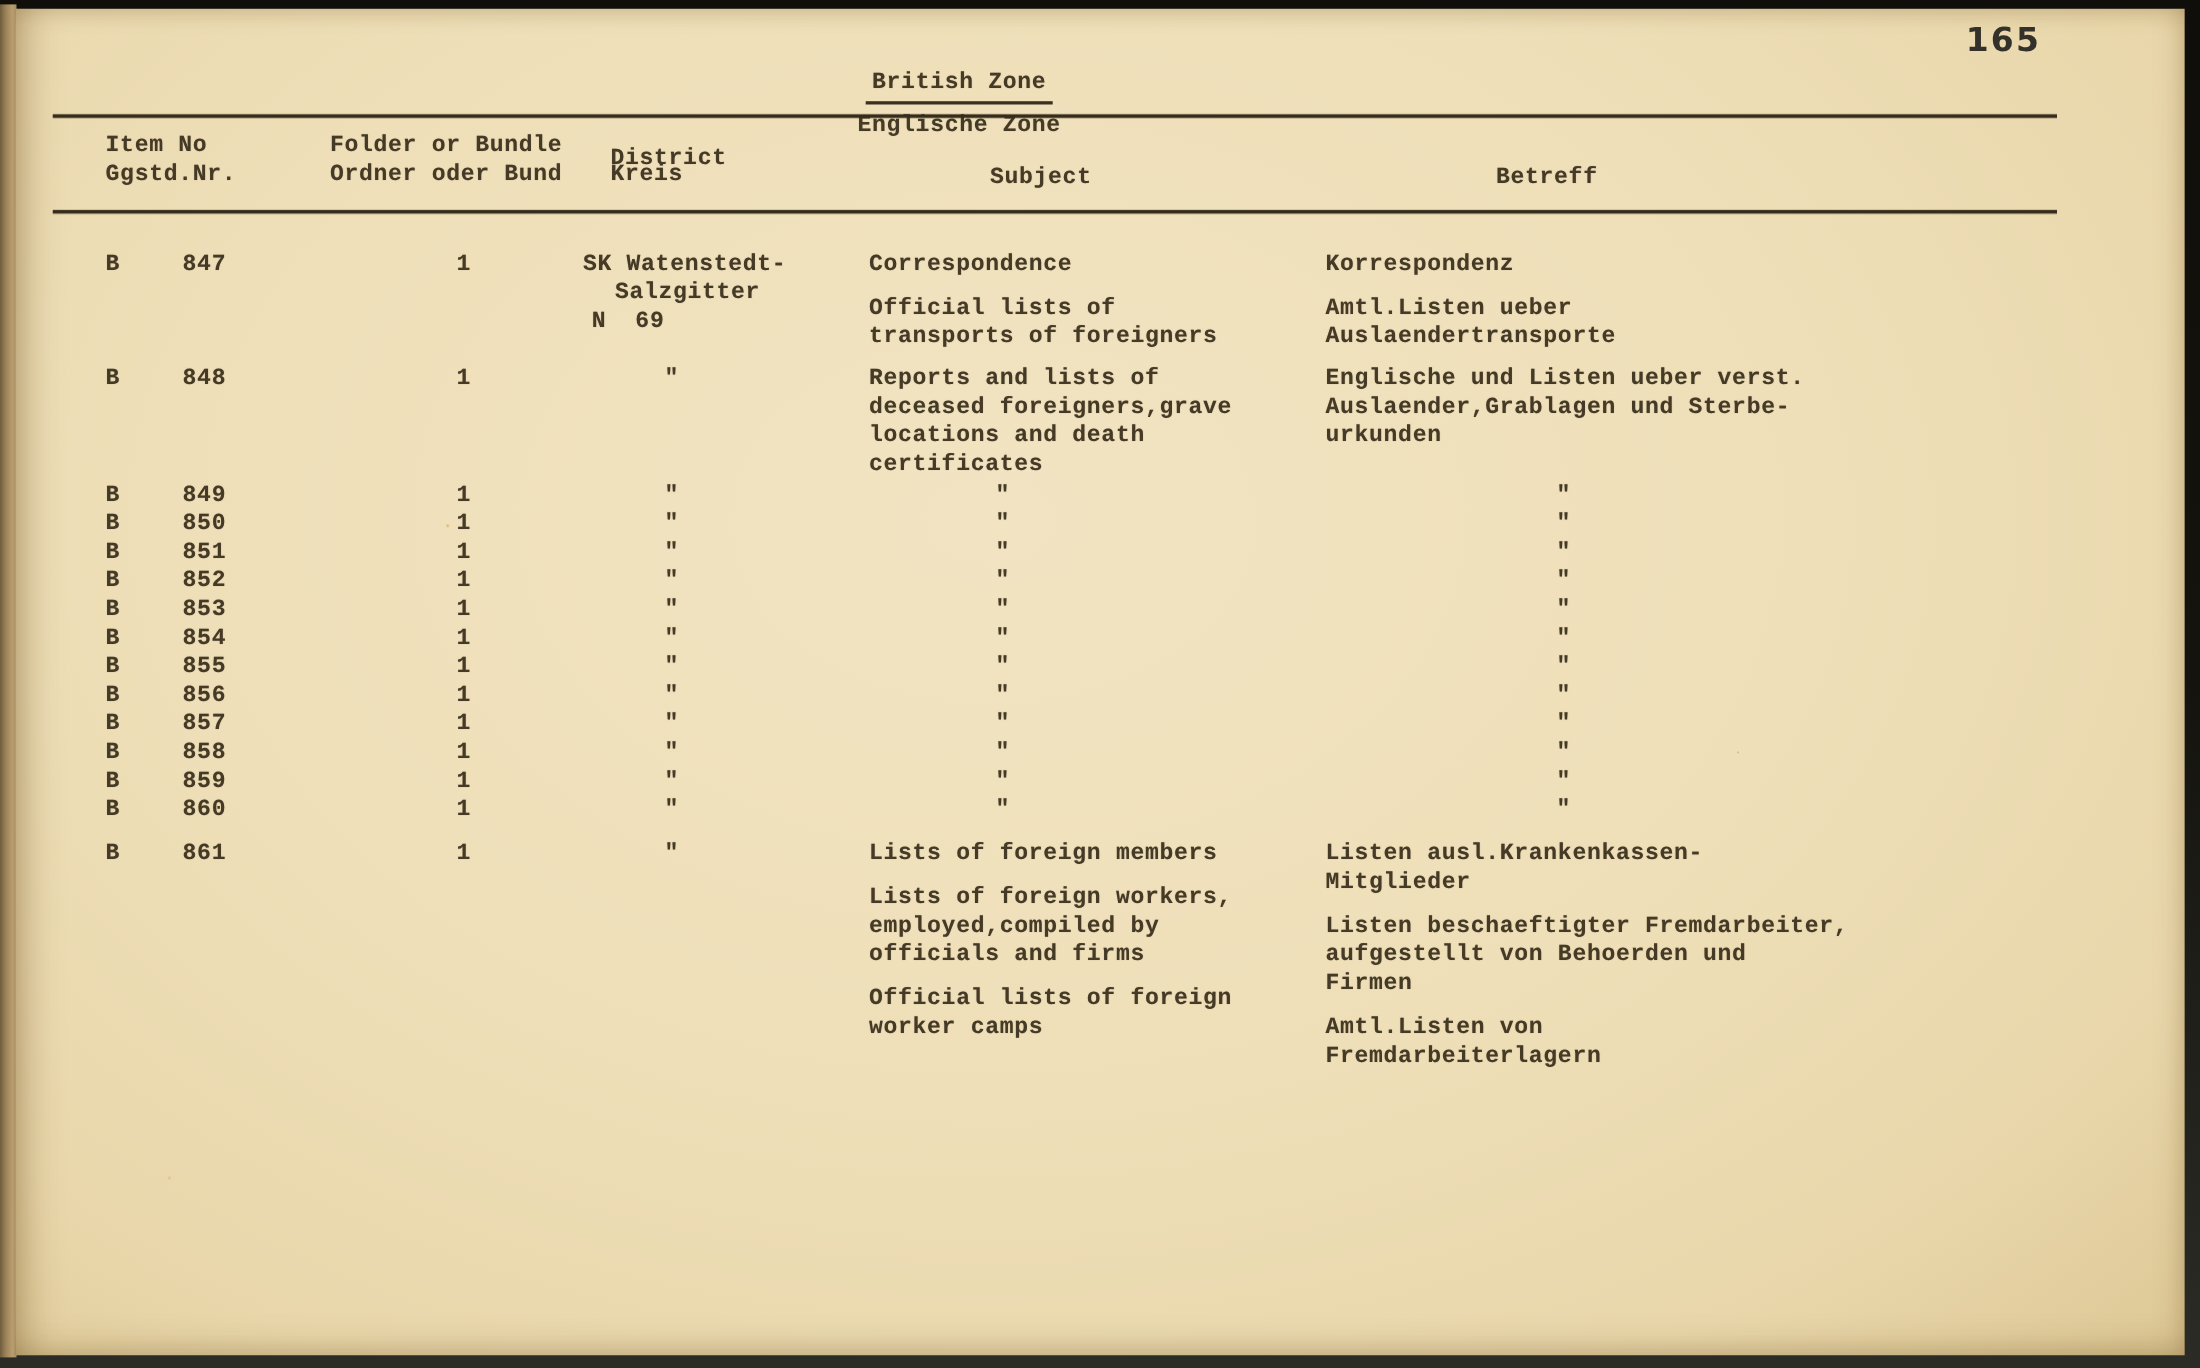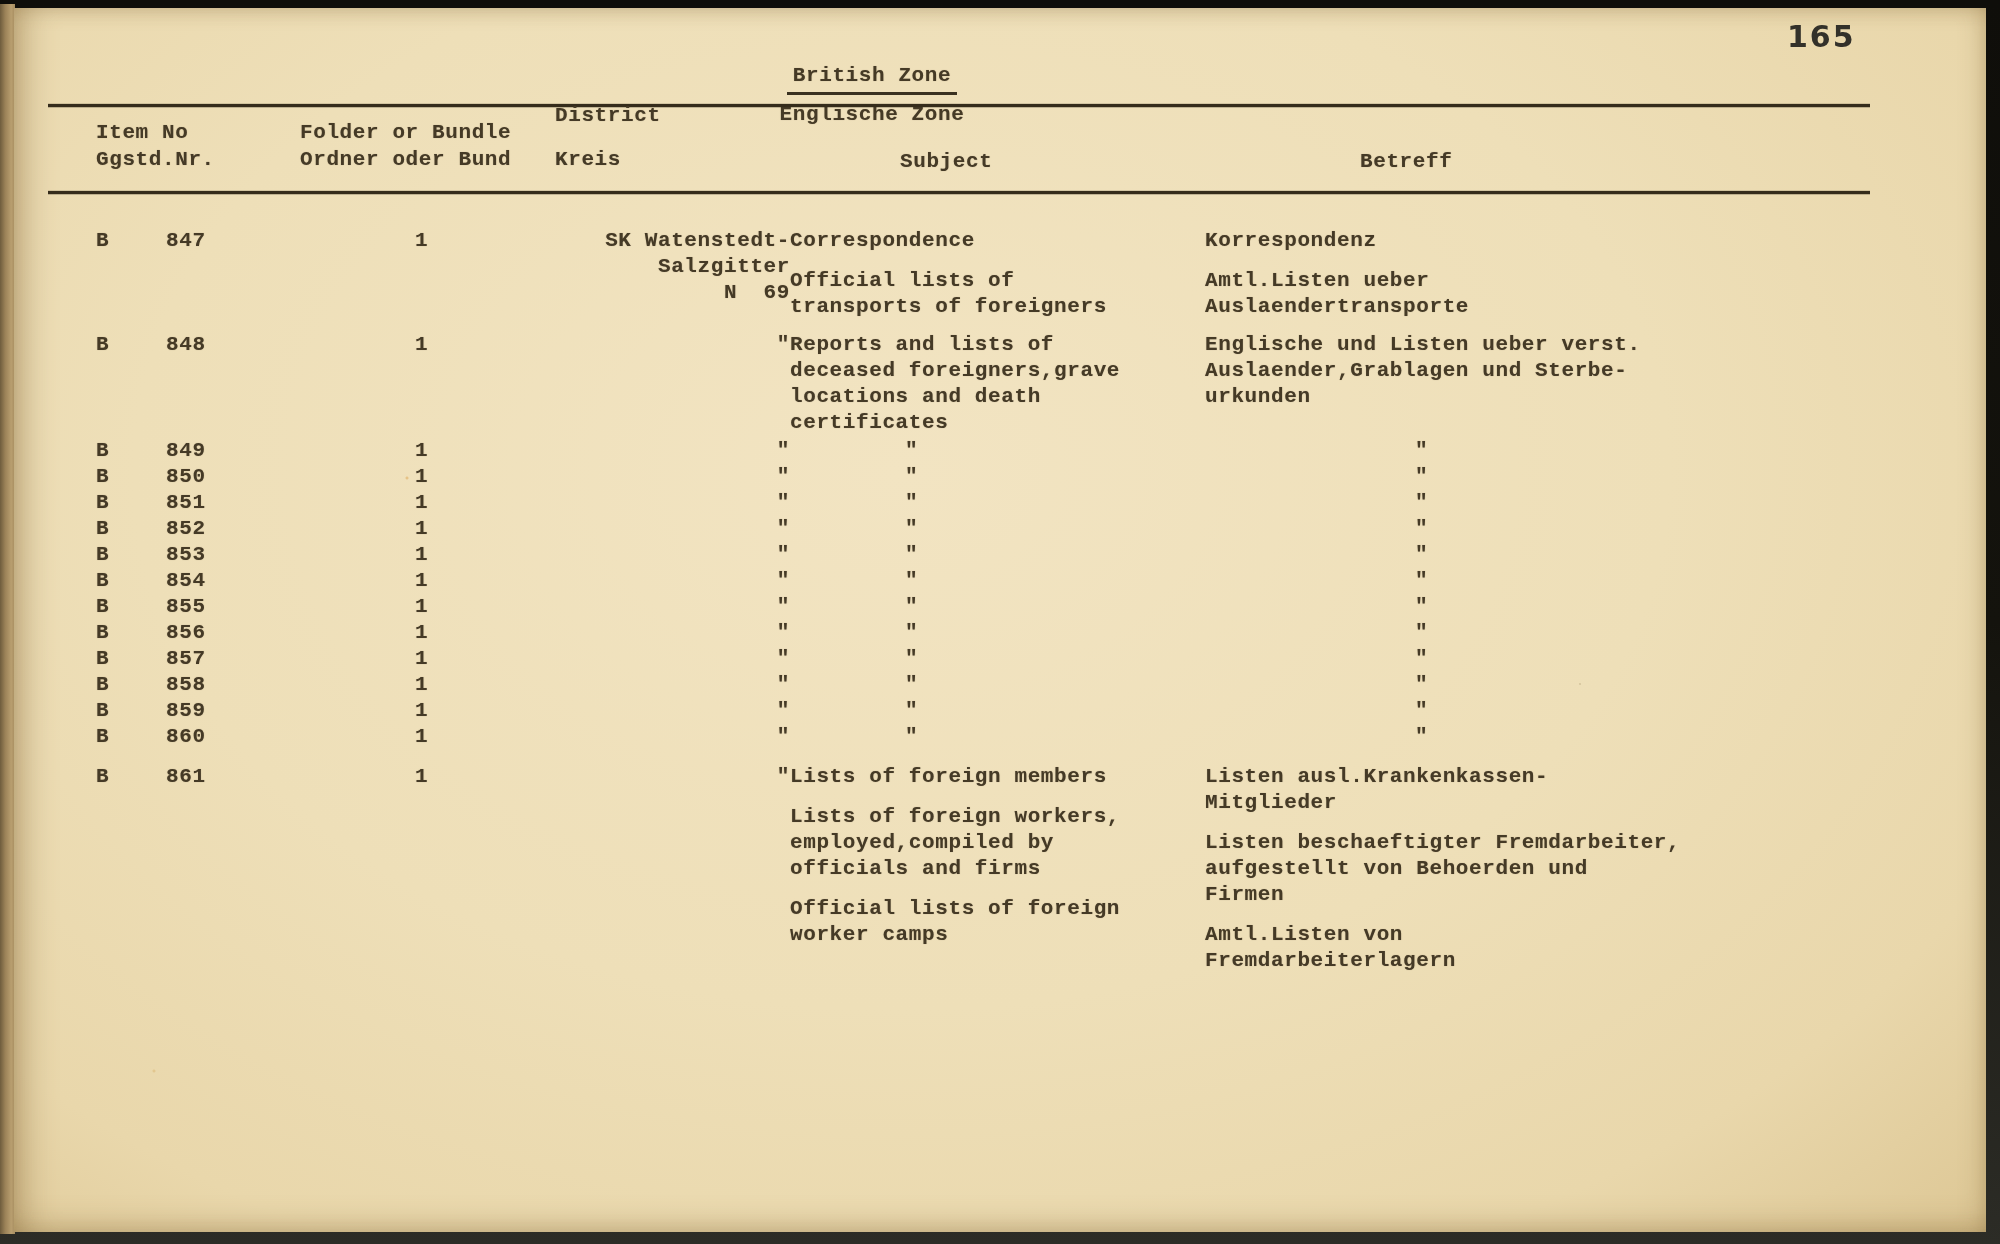--- a/index.html
+++ b/index.html
@@ -52,38 +52,38 @@
           box-shadow:0 1px 0 rgba(53,44,27,.25), 0 -1px 0 rgba(53,44,27,.15); }
   .rule-1 { top:96px; }
   .rule-2 { top:183px; }
 
   .hdr { position:absolute; left:0; top:0; width:100%; }
   .h { position:absolute; text-align:left; white-space:pre; }
   .h-item1 { left:82px;  top:112px; width:190px; }
   .h-item2 { left:82px;  top:139px; width:190px; }
   .h-fold1 { left:286px; top:112px; width:240px; }
   .h-fold2 { left:286px; top:139px; width:240px; }
-  .h-dist1 { left:541px; top:95px; width:190px; }
+  .h-dist1 { left:541px; top:124px; width:190px; }
   .h-dist2 { left:541px; top:139px; width:190px; }
   .h-subj  { left:886px; top:141px; width:206px; }
   .h-betr  { left:1346px;top:141px; width:208px; }
 
   .tbody { position:absolute; left:0; top:220px; width:100%; }
   .row {
     display:grid;
     grid-template-columns:70px 249px 102px 273px 415px auto;
     padding-left:82px;
     align-items:start;
   }
   .row:nth-child(2)  { margin-top:12px; }  
   .row:nth-child(3)  { margin-top:2px;  }  
   .row:nth-child(15) { margin-top:14px; }  
 
   .cl { display:block; white-space:pre; }
-  .c-dist { padding-left:13px;text-align:right; }
+  .c-dist { padding-left:13px; }
   .c-dist .cl:nth-child(2) { margin-left:29px; }  
   .c-dist .cl:nth-child(3) { margin-left:8px;  }  
   .c-dist .ditto { margin-left:74px; }
   .c-subj .ditto { margin-left:115px; }
   .c-betr .ditto { margin-left:210px; }
   .para + .para { margin-top:14px; }
 </style>
 </head>
 <body>
 

